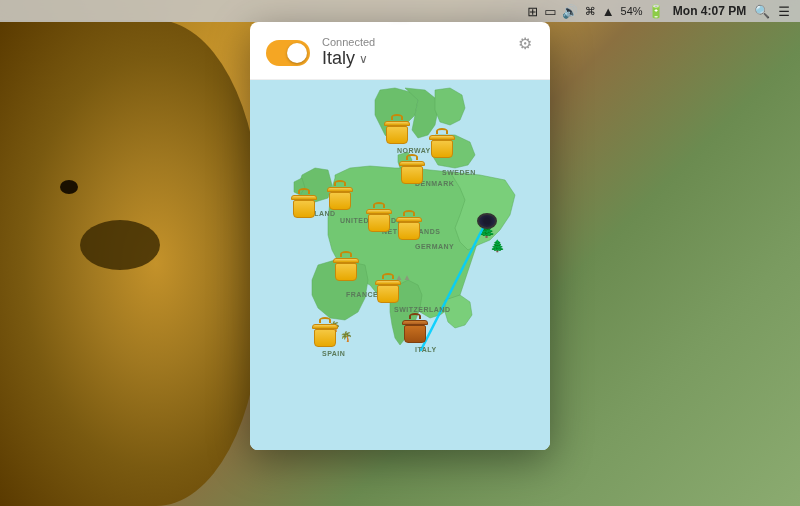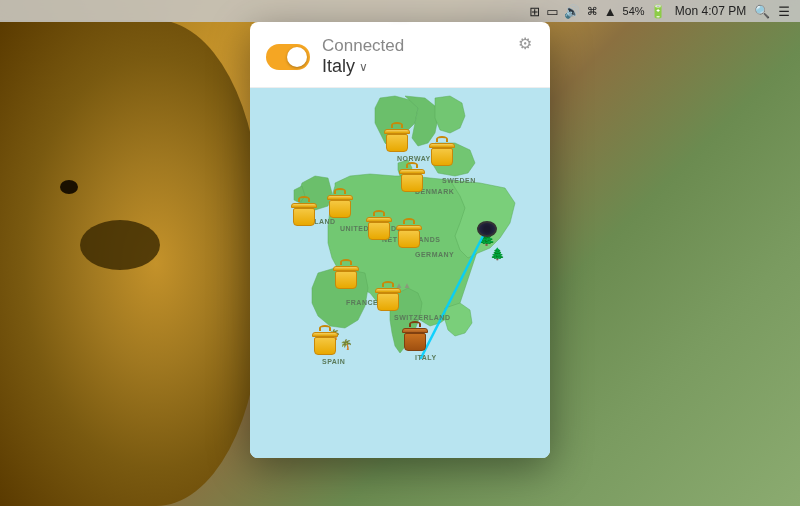--- a/index.html
+++ b/index.html
@@ -67,21 +67,21 @@
       font-size: 12px;
       color: #222;
       gap: 8px;
     }
     .menubar-icons {
       display: flex;
       align-items: center;
       gap: 6px;
     }
     .menubar-time {
-      font-weight: 400;
+      font-weight: 700;
     }
 
     
     .vpn-panel {
       position: absolute;
       top: 22px;
       left: 50%;
       transform: translateX(-50%);
       width: 300px;
       background: #fff;
@@ -133,21 +133,21 @@
       background: white;
       border-radius: 50%;
       box-shadow: 0 1px 3px rgba(0,0,0,0.3);
     }
 
     .vpn-status-info {
       margin-left: 12px;
       flex: 1;
     }
     .vpn-connected-label {
-      font-size: 17px;
+      font-size: 11px;
       color: #888;
     }
     .vpn-location {
       font-size: 18px;
       font-weight: 500;
       color: #333;
       display: flex;
       align-items: center;
       gap: 4px;
     }

